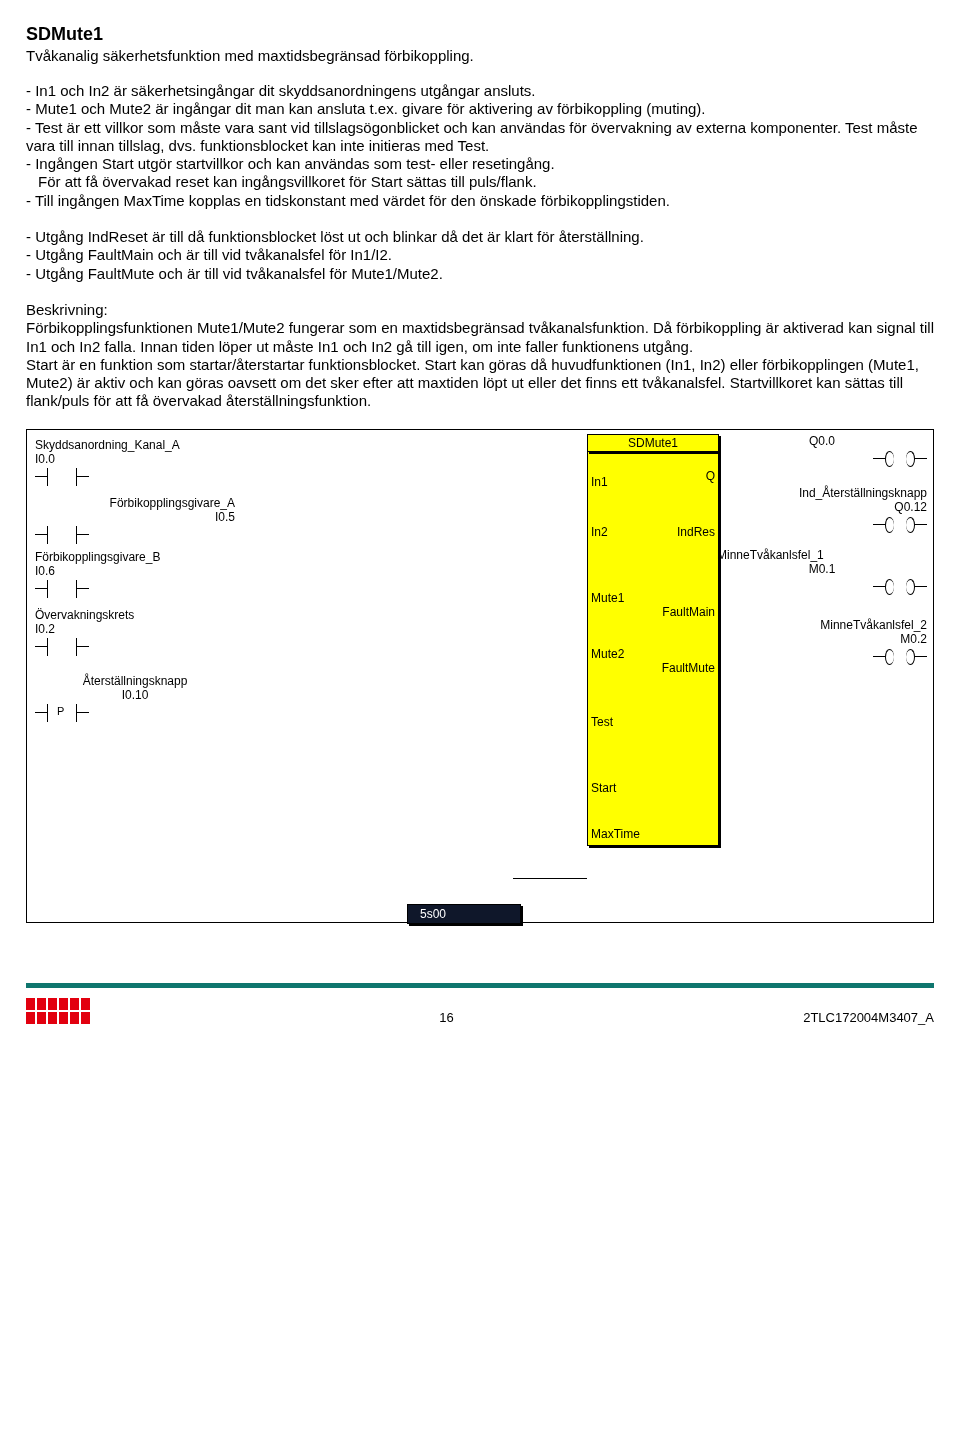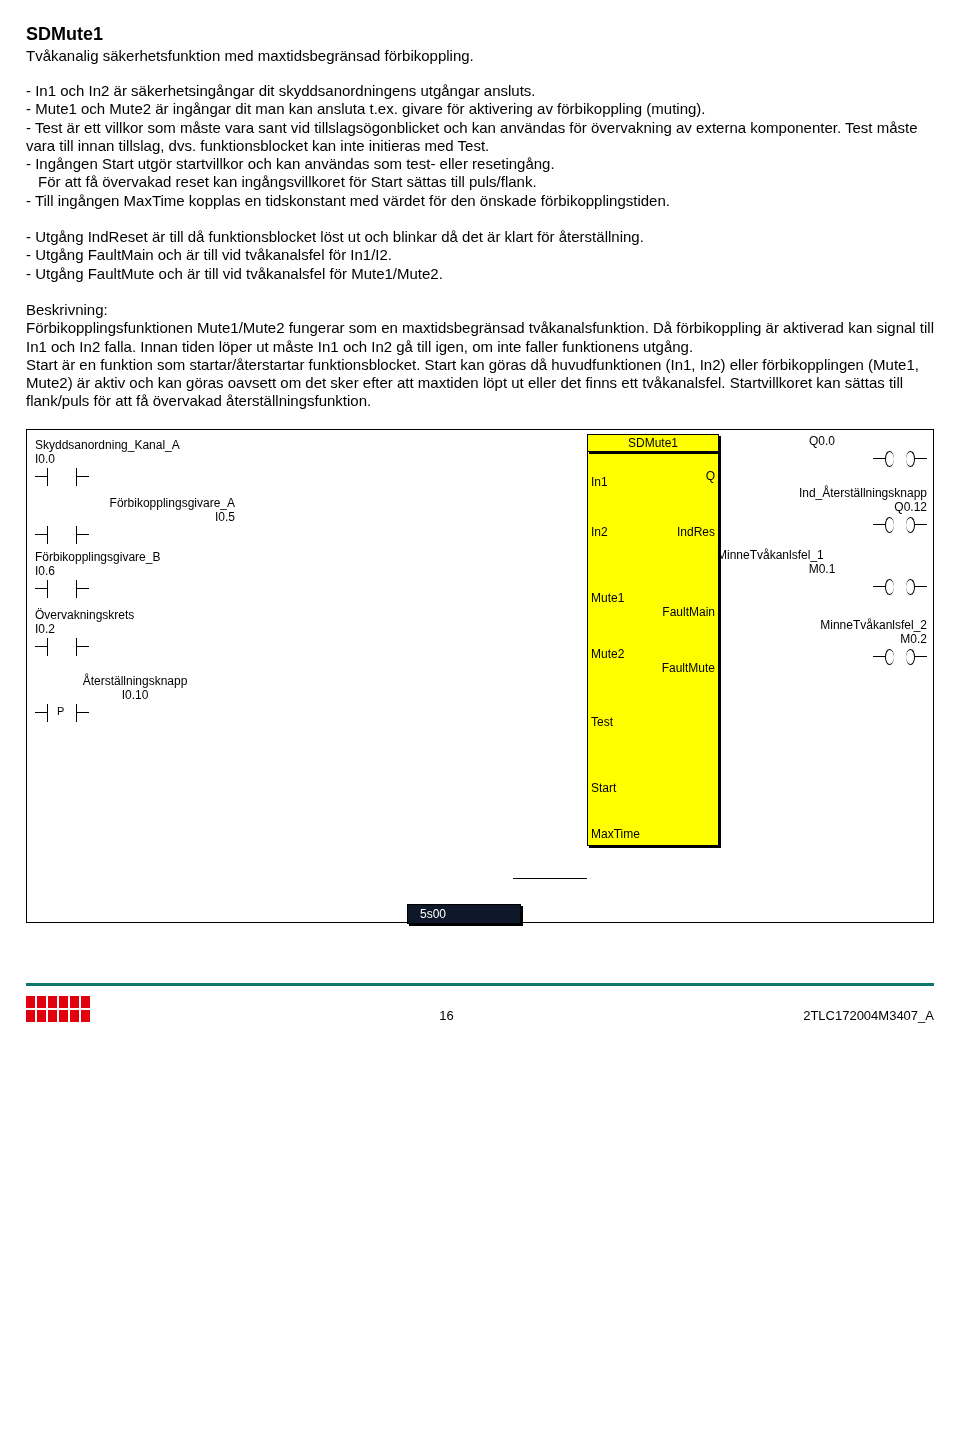--- a/index.html
+++ b/index.html
@@ -152,21 +152,21 @@
     height:1px;
   }
   .leftcol {
     width: 380px;
   }
   .footer {
     display:flex;
     align-items:flex-end;
     justify-content:space-between;
     margin-top:60px;
-    border-top:3px solid #0f766e;
+    border-top:5px solid #0f766e;
     padding-top:6px;
     font-size:13px;
   }
   .logo {
     font-weight:bold;
     color:#e2000f;
     font-size:26px;
     letter-spacing:1px;
     font-family: Arial, sans-serif;
   }

